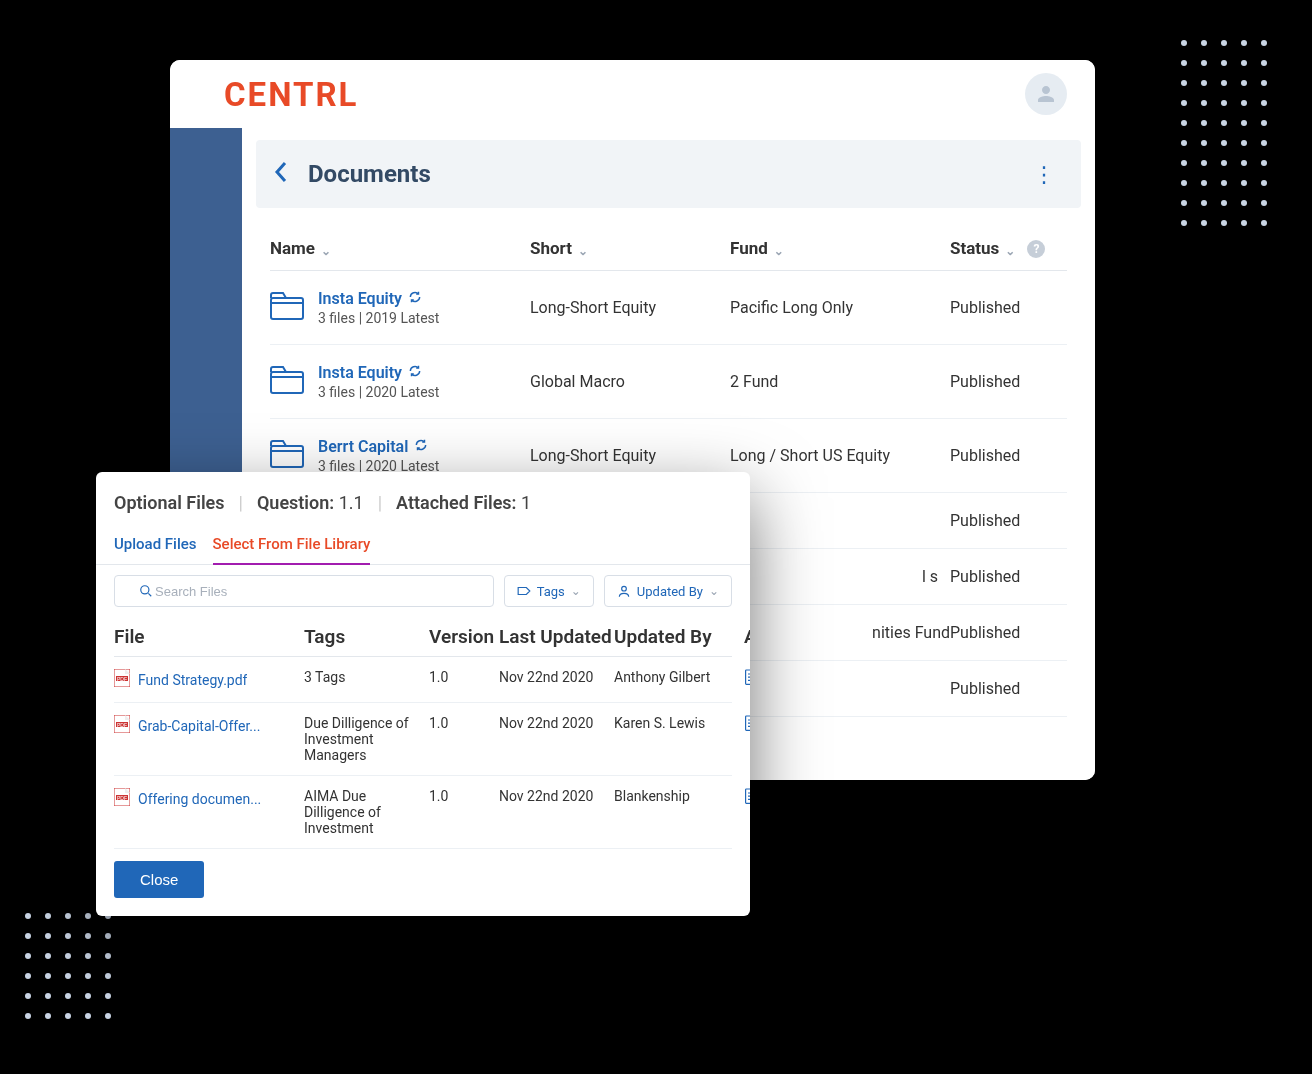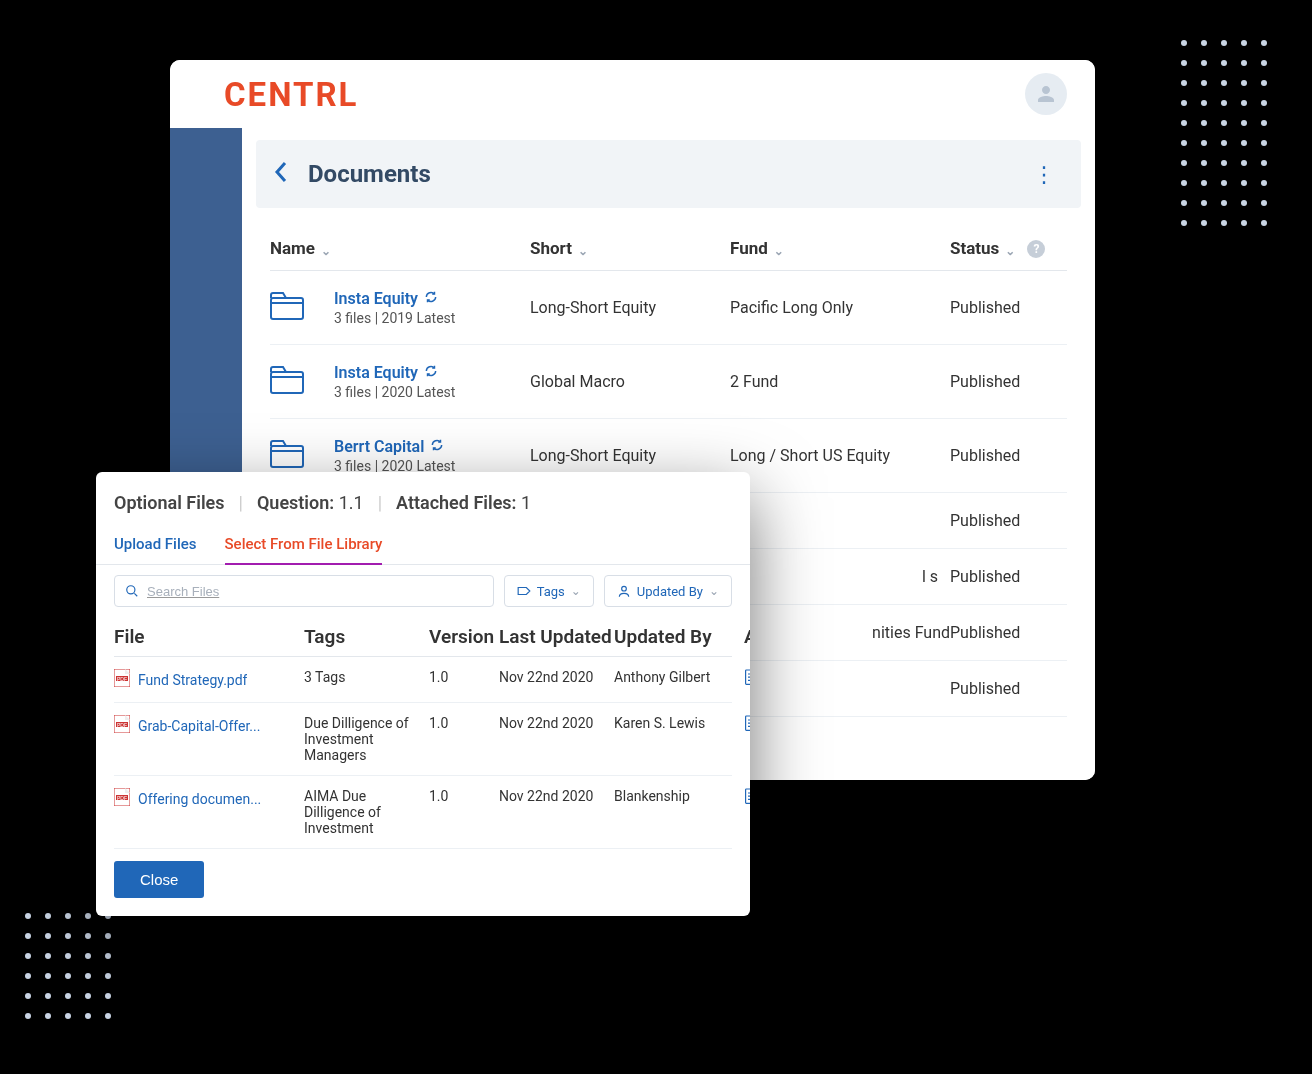--- a/index.html
+++ b/index.html
@@ -111,21 +111,21 @@
     display: inline-flex; align-items: center; justify-content: center;
     margin-left: 6px;
   }
 
   .doc-row {
     display: grid;
     grid-template-columns: 260px 200px 220px 1fr;
     padding: 18px 0;
     border-bottom: 1px solid #ecf0f4;
   }
-  .folder-cell { display: flex; align-items: center; gap: 30px; }
+  .folder-cell { display: flex; align-items: center; gap: 14px; }
   .folder-icon { color: #2067b8; flex-shrink: 0; }
   .folder-label-wrap { display: flex; flex-direction: column; gap: 2px; }
   .folder-name { color: #2067b8; font-weight: 600; font-size: 16px; display: inline-flex; align-items: center; gap: 6px; }
   .refresh-icon svg { stroke: #2067b8; }
   .folder-meta { color: #555; font-size: 14px; }
   .doc-row .cell { font-size: 16px; color: #333; display: flex; align-items: center; }
 
   
   .doc-row.partial .cell.type, .doc-row.partial .cell.fund { visibility: hidden; }
   .doc-row.partial .folder-cell { visibility: hidden; }
@@ -147,21 +147,21 @@
     display: flex; align-items: center; gap: 14px;
     color: #444;
     font-size: 18px;
   }
   .modal-top .sep { color: #ccc; }
   .modal-top .q-label { font-weight: 600; }
   .modal-top .q-value, .modal-top .af-value { font-weight: 400; }
   .modal-top .af-label { font-weight: 600; }
 
   .tabs {
-    display: flex; gap: 28px;
+    display: flex; gap: 16px;
     padding: 0 18px;
     border-bottom: 1px solid #e3e7ec;
   }
   .tab {
     padding: 10px 0;
     font-size: 15px;
     color: #2067b8;
     font-weight: 500;
     cursor: pointer;
   }
@@ -175,24 +175,23 @@
     display: flex;
     gap: 10px;
     padding: 10px 18px;
   }
   .search-box {
     flex: 1;
     border: 1px solid #d8dee6;
     border-radius: 4px;
     height: 32px;
     display: flex; align-items: center;
-    padding: 0 10px;
-    gap: 8px;
+    padding: 0 24px;
+    gap: 2px;
     color: #999;
-    text-decoration: underline;
   }
   .search-box input {
     border: none; outline: none; flex: 1;
     font-size: 13px;
     color: #666;
   }
   .search-box input::placeholder { color: #a8b0bb; }
   .filter-btn {
     border: 1px solid #d8dee6;
     border-radius: 4px;

